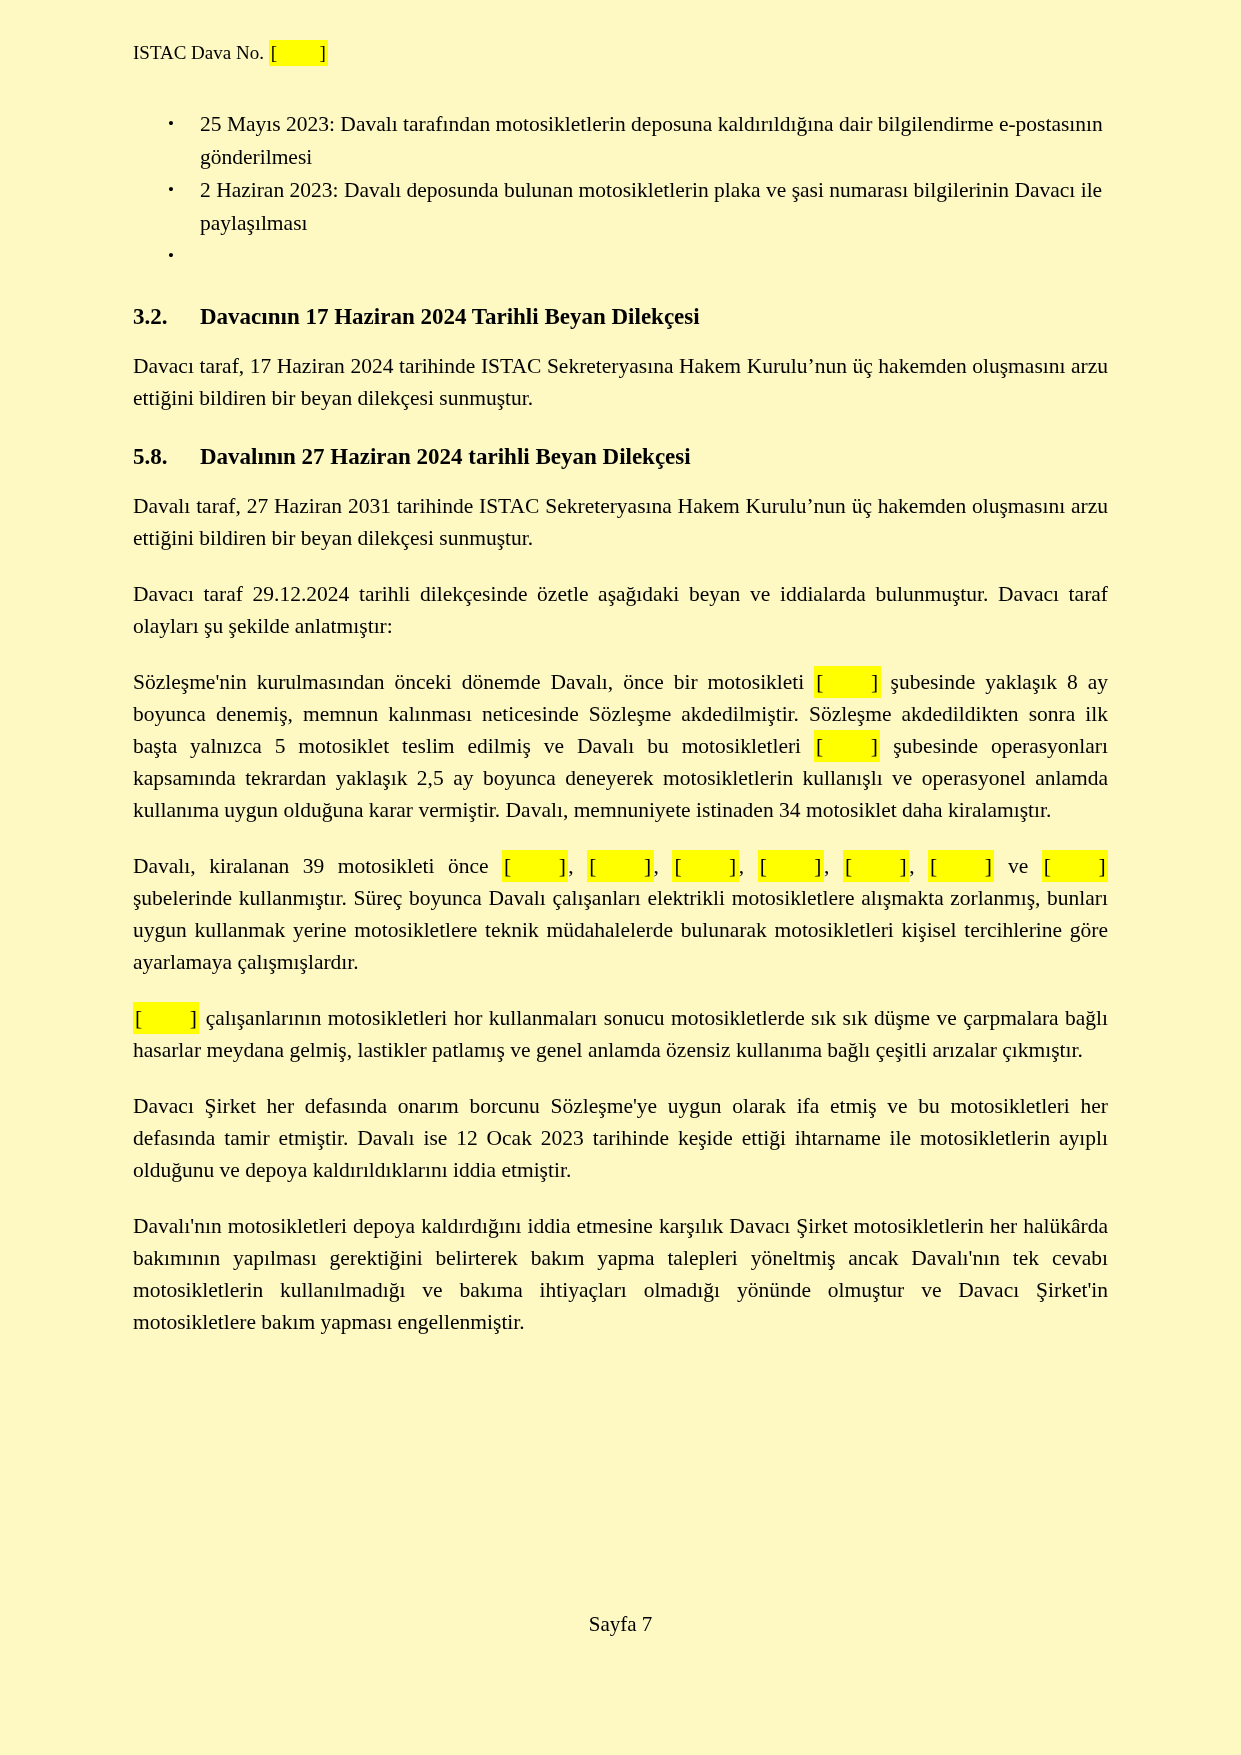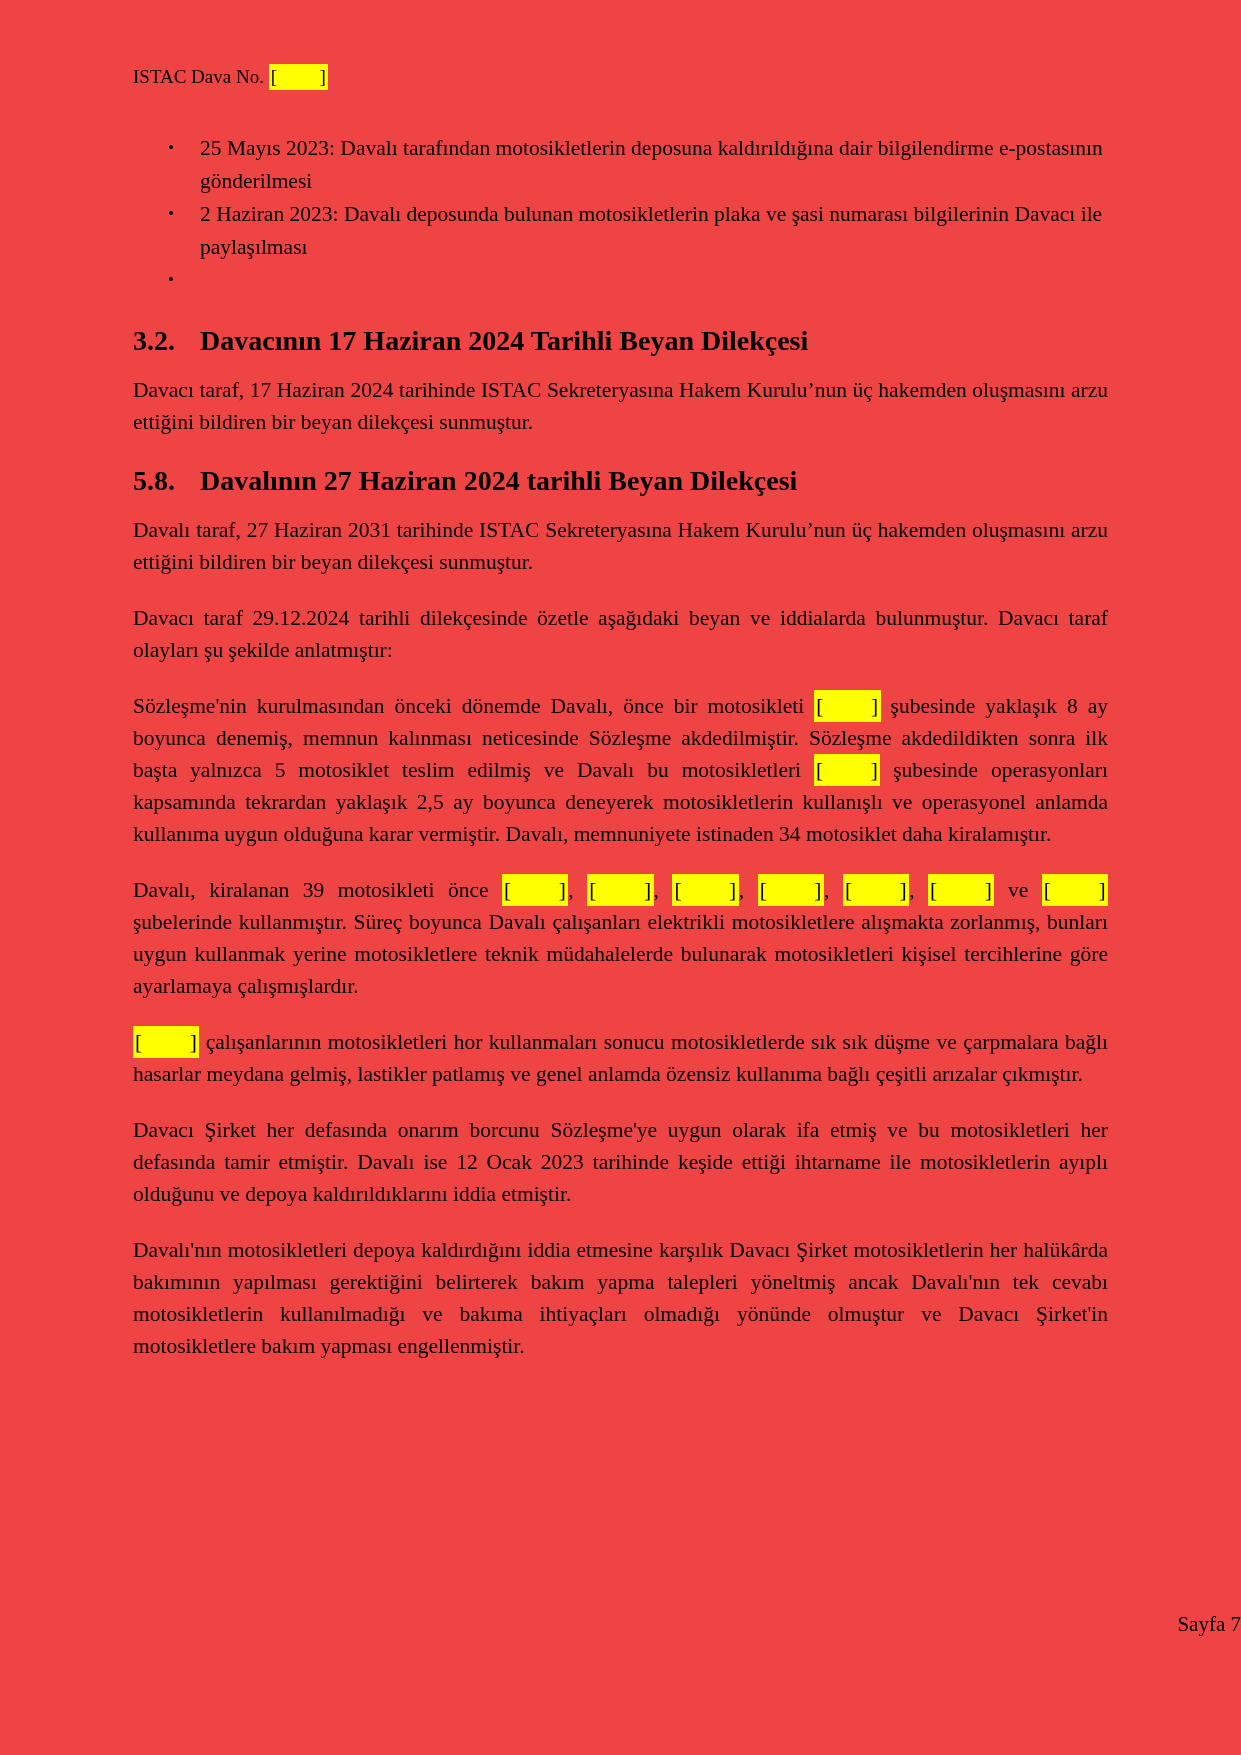--- a/index.html
+++ b/index.html
@@ -4,25 +4,25 @@
 <style>
   html, body {
     margin: 0;
     padding: 0;
     background: #ffffff;
   }
   .page {
     position: relative;
     width: 1241px;
     height: 1755px;
-    background: #ef4444;
+    background: #fef9c3;
     color: #000000;
     font-family: "Liberation Serif", "DejaVu Serif", serif;
     box-sizing: border-box;
-    padding: 64px 133px 0 133px;
+    padding: 40px 133px 0 133px;
     overflow: hidden;
   }
   .doc-header {
     font-size: 19px;
     line-height: 26px;
     margin-bottom: 42px;
     white-space: nowrap;
   }
   .redact {
     display: inline-block;
@@ -43,42 +43,42 @@
     position: relative;
     padding-left: 32px;
   }
   .bullet-dot {
     position: absolute;
     left: 0;
     top: -1px;
     font-size: 17px;
   }
   .sec-heading {
-    font-size: 28px;
+    font-size: 23px;
     font-weight: bold;
     margin: 26px 0 17px 0;
     line-height: 33px;
   }
   .h-num {
     display: inline-block;
     width: 67px;
   }
   .para {
     font-size: 21.5px;
     line-height: 32px;
     text-align: justify;
     margin: 0 0 24px 0;
     font-family: Liberation Serif, serif;
   }
   .footer {
     position: absolute;
     left: 0;
     top: 1612px;
     width: 100%;
-    text-align: right;
+    text-align: center;
     font-size: 21px;
   }
 </style>
 </head>
 <body>
 
 <div class="page">
 
   <div class="doc-header">
     <span>ISTAC Dava No. </span><span class="redact">[&nbsp;&nbsp;&nbsp;&nbsp;&nbsp;&nbsp;&nbsp;&nbsp;]</span>

